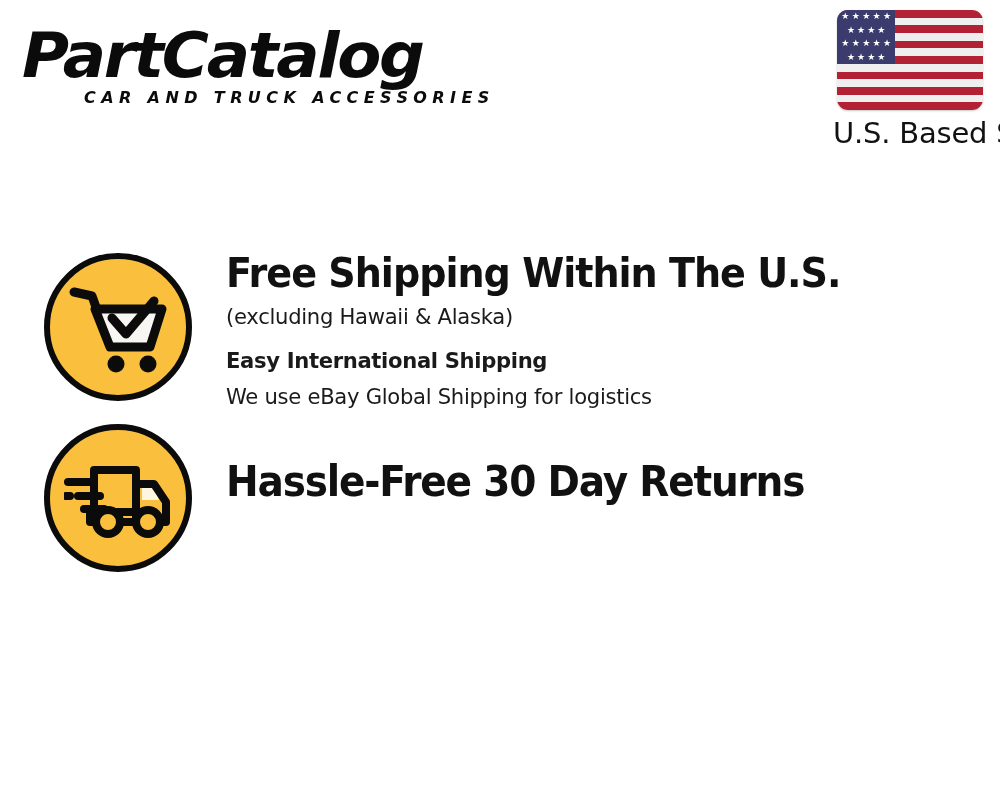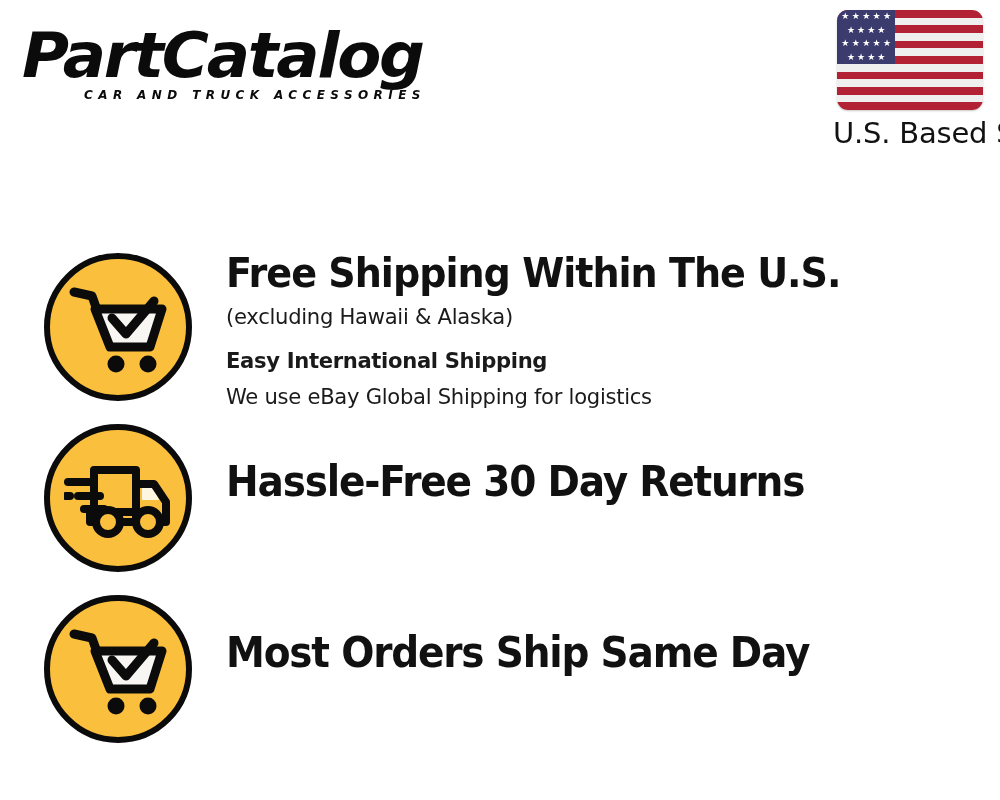--- a/index.html
+++ b/index.html
@@ -53,21 +53,21 @@
     transform-origin: left center;
     white-space: nowrap;
   }
   .brand-tagline {
     display: block;
     margin-top: -2px;
     margin-left: 62px;
     font-family: "DejaVu Sans", sans-serif;
     font-weight: 700;
     font-style: italic;
-    font-size: 12px;
+    font-size: 16px;
     letter-spacing: 5.4px;
     color: #0b0b0b;
     white-space: nowrap;
   }
 
   
   .flag-block {
     position: absolute;
     right: 15px;
     top: 10px;
@@ -298,30 +298,15 @@
 
           <circle cx="44" cy="66" r="12" fill="#fabf3c" stroke="#0b0b0b" stroke-width="8"></circle>
           <circle cx="84" cy="66" r="12" fill="#fabf3c" stroke="#0b0b0b" stroke-width="8"></circle>
         </svg>
       </div>
       <div class="feature-text">
         <p class="feature-heading">Hassle-Free 30 Day Returns</p>
       </div>
     </div>
 
-    <div class="feature-row row-sameday">
-      <div class="icon-badge">
-        <svg width="104" height="96" viewBox="0 0 104 96" aria-hidden="true">
-          <polygon points="34,33 92,33 83,65 45,65" fill="#f7f6f2"></polygon>
-          <path d="M8 13 L26 17 L31 31" fill="none" stroke="#0b0b0b" stroke-width="9" stroke-linecap="round" stroke-linejoin="round"></path>
-          <path d="M29 30 L96 30 L84 68 L44 68 Z" fill="none" stroke="#0b0b0b" stroke-width="9" stroke-linecap="round" stroke-linejoin="round"></path>
-          <path d="M46 39 L60 55 L88 22" fill="none" stroke="#0b0b0b" stroke-width="9" stroke-linecap="round" stroke-linejoin="round"></path>
-          <circle cx="50" cy="85" r="8.5" fill="#0b0b0b"></circle>
-          <circle cx="82" cy="85" r="8.5" fill="#0b0b0b"></circle>
-        </svg>
-      </div>
-      <div class="feature-text">
-        <p class="feature-heading">Most Orders Ship Same Day</p>
-      </div>
-    </div>
 
   </div>
 </div>
 
 </body></html>

